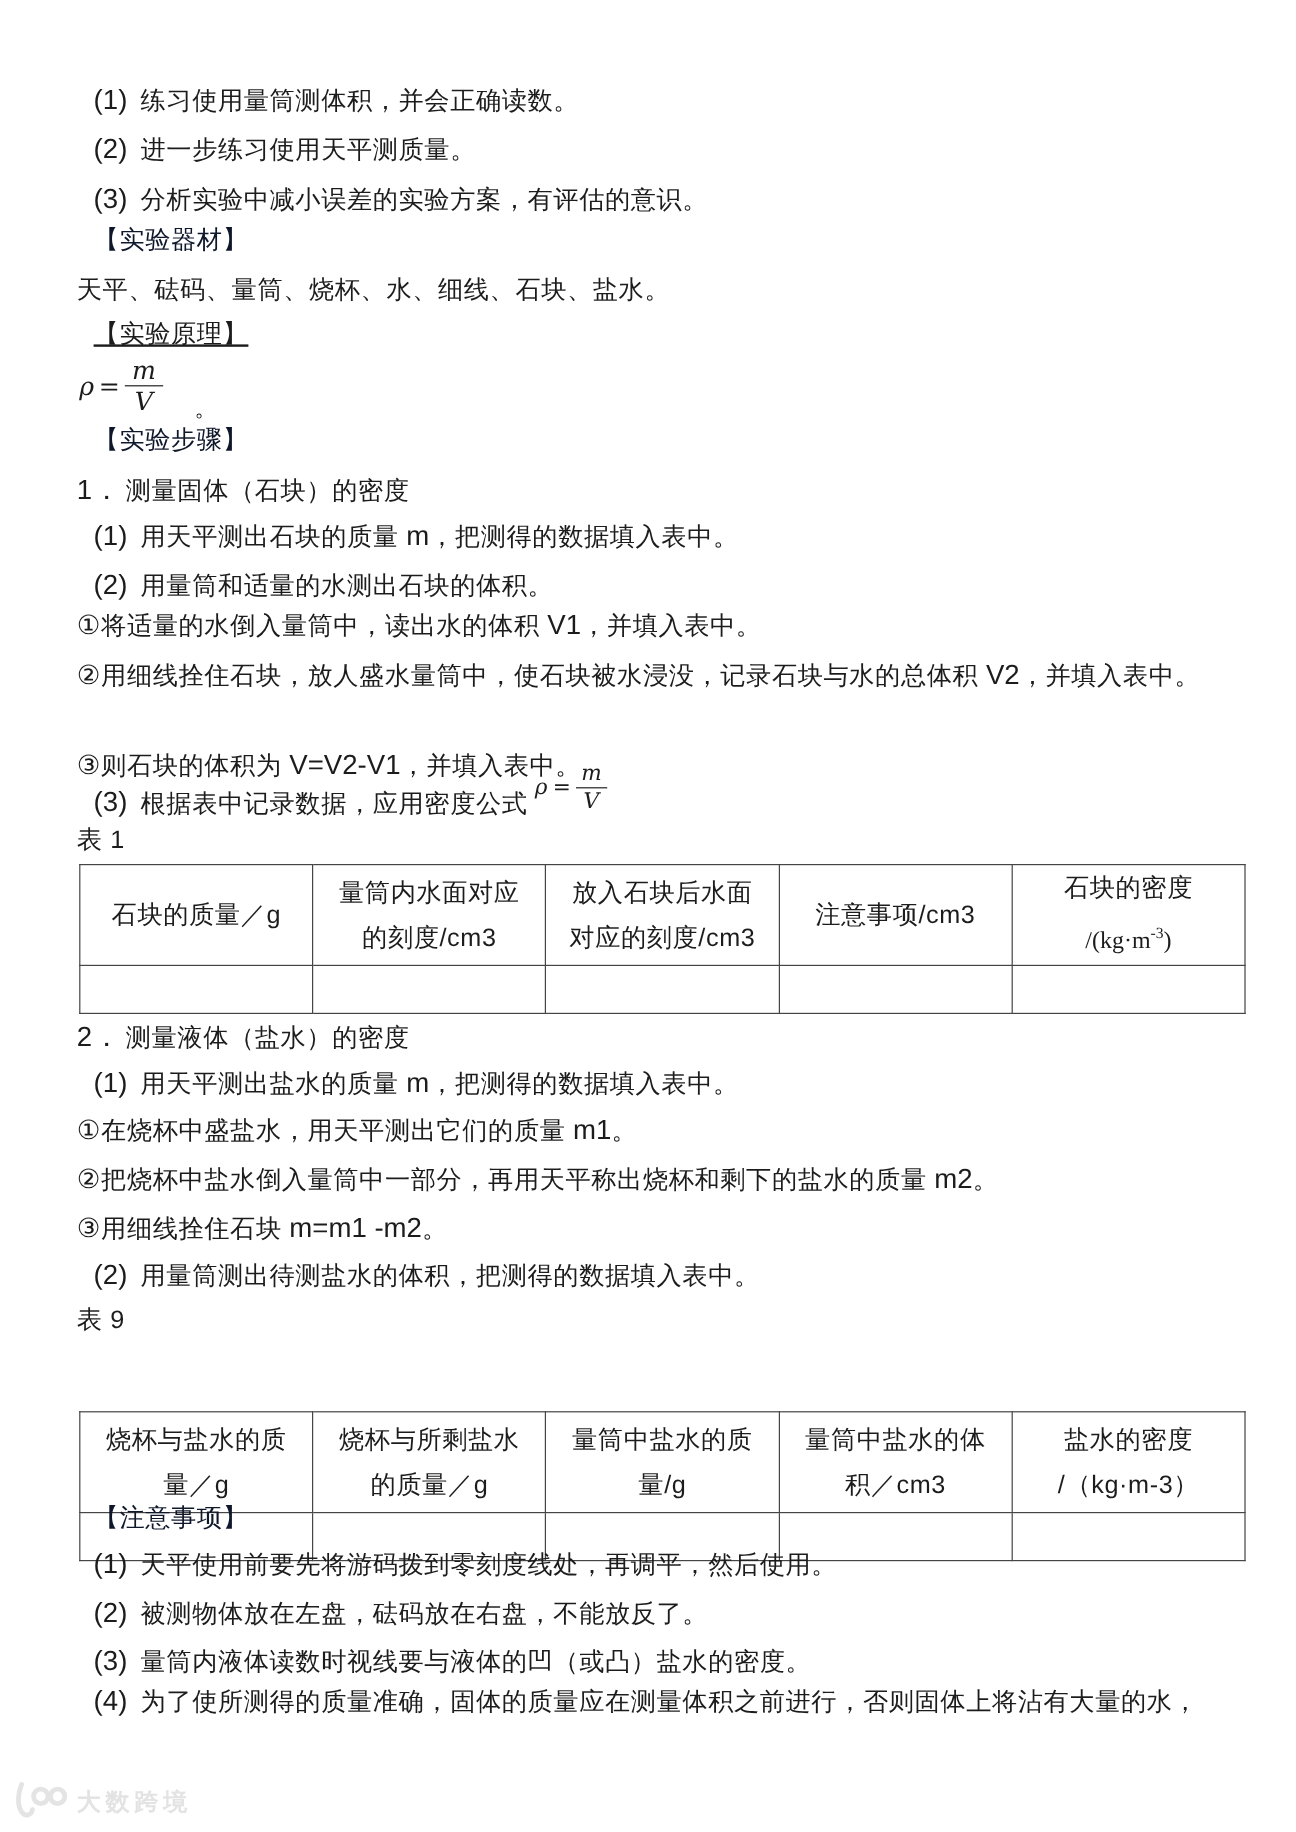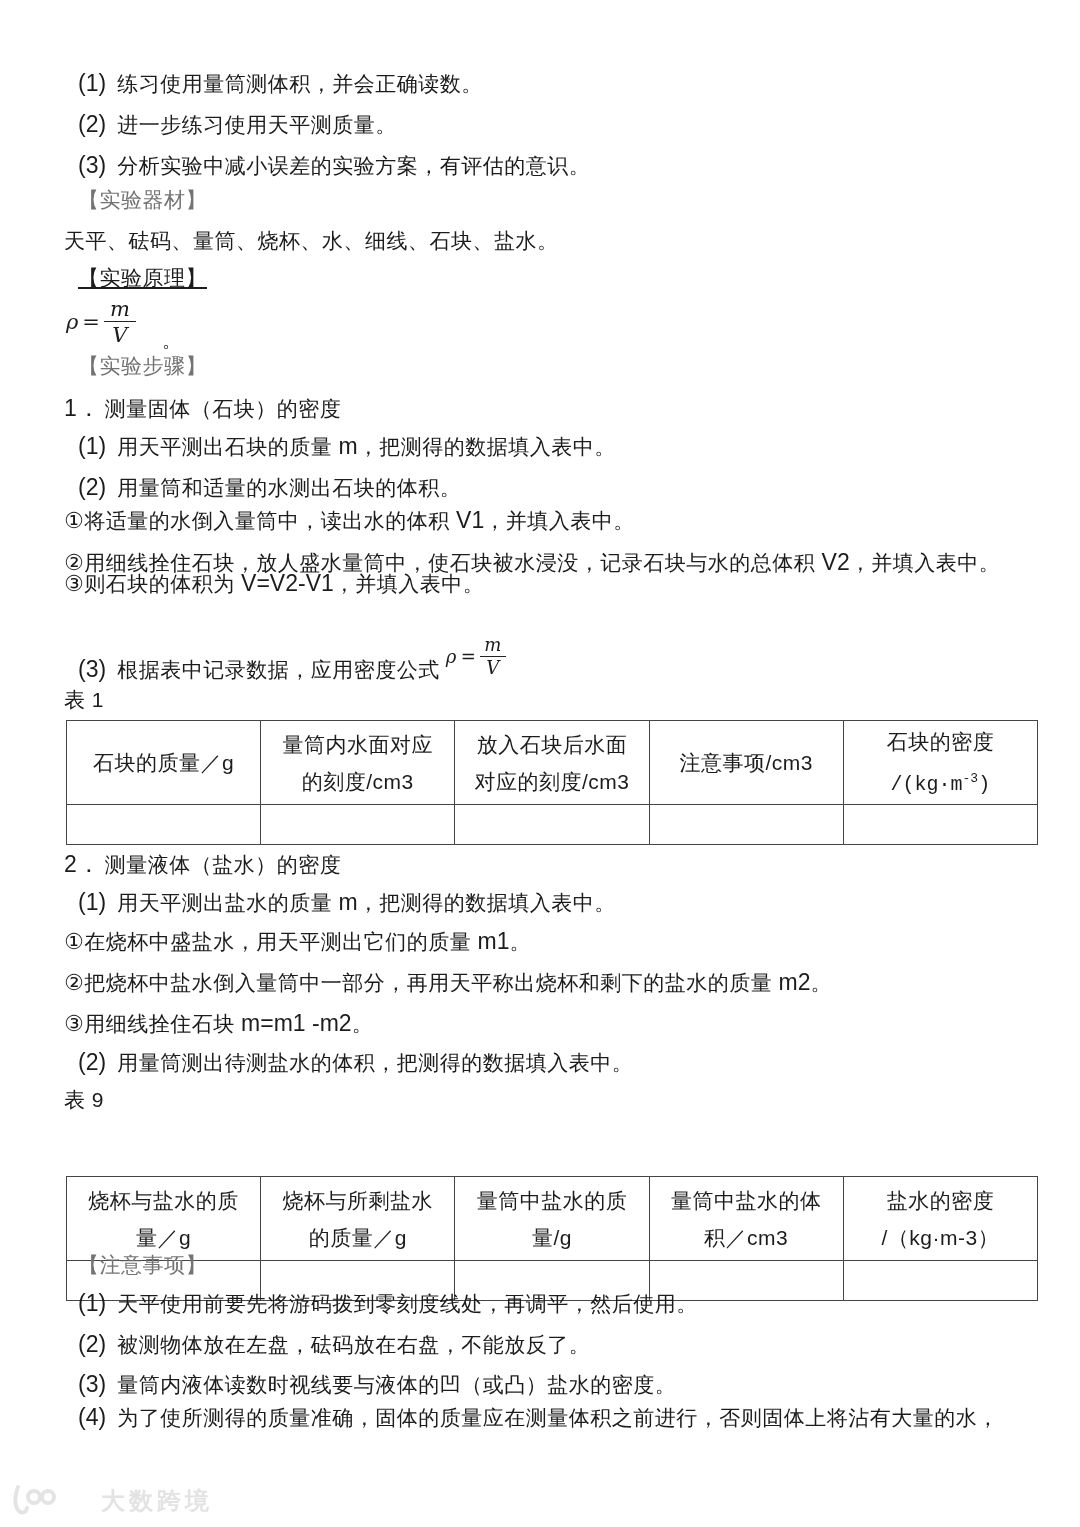--- a/index.html
+++ b/index.html
@@ -11,21 +11,21 @@
     color: #1c1c1c;
     position: relative;
     overflow: hidden;
   }
   .abs { position: absolute; left: 64px; white-space: nowrap; }
   .ind { left: 78px; }
   p.para { font-size: 21px; letter-spacing: 0.5px; }
   .pnum { font-size: 23px; margin-right: 11px; letter-spacing: 0; }
   .circ { font-size: 22px; }
   .lat  { font-size: 23px; letter-spacing: 0; }
-  .title-teal  { color: #737373; font-size: 21px; letter-spacing: 0.5px; font-family: Liberation Mono, monospace; }
+  .title-teal  { color: #0f172a; font-size: 21px; letter-spacing: 0.5px; font-family: Liberation Mono, monospace; }
   .title-black { font-size: 21px; letter-spacing: 0.5px; text-decoration: underline; }
   .hnum { font-size: 23px; margin-right: 4px; }
 
   
   .formula {
     position: absolute; left: 66px; top: 298px;
     display: flex; align-items: center;
     font-family: "DejaVu Serif", serif; font-style: italic; font-size: 21px;
   }
   .feq { margin: 0 4px; }
@@ -51,29 +51,29 @@
     border-collapse: collapse; table-layout: fixed;
   }
   .grid th, .grid td {
     border: 1px solid #454545; font-weight: normal;
     text-align: center; vertical-align: middle;
     font-size: 21px; letter-spacing: 0.5px;
   }
   .grid th { height: 84px; }
   .grid td { height: 40px; }
   .hline { display: block; line-height: 37px; }
-  .unit { font-family: Liberation Mono, monospace; font-size: 20px; letter-spacing: 0; }
+  .unit { font-family: Liberation Serif, serif; font-size: 20px; letter-spacing: 0; }
   .unit sup { font-size: 13px; }
 
   
   .wm {
     position: absolute; left: 10px; top: 1484px;
     display: flex; align-items: center; gap: 8px; color: #e3e3e3;
   }
-  .wm-text { font-size: 24px; font-weight: bold; letter-spacing: 4px; margin-left: 37px; }
+  .wm-text { font-size: 20px; font-weight: bold; letter-spacing: 4px; }
 </style>
 </head>
 <body>
 
 <div>
 
   <p class="para abs ind" style="top:70px"><span class="pnum">(1)</span><span>练习使用量筒测体积，并会正确读数。</span></p>
   <p class="para abs ind" style="top:111px"><span class="pnum">(2)</span><span>进一步练习使用天平测质量。</span></p>
   <p class="para abs ind" style="top:152px"><span class="pnum">(3)</span><span>分析实验中减小误差的实验方案，有评估的意识。</span></p>
 
@@ -93,21 +93,21 @@
 
   <p class="para abs ind title-teal" style="top:352px">【实验步骤】</p>
 
   <p class="para abs" style="top:393px"><span class="hnum">1．</span><span>测量固体（石块）的密度</span></p>
 
   <p class="para abs ind" style="top:433px"><span class="pnum">(1)</span><span>用天平测出石块的质量 </span><span class="lat">m</span><span>，把测得的数据填入表中。</span></p>
   <p class="para abs ind" style="top:474px"><span class="pnum">(2)</span><span>用量筒和适量的水测出石块的体积。</span></p>
 
   <p class="para abs" style="top:507px"><span class="circ">①</span><span>将适量的水倒入量筒中，读出水的体积 </span><span class="lat">V1</span><span>，并填入表中。</span></p>
   <p class="para abs" style="top:549px"><span class="circ">②</span><span>用细线拴住石块，放人盛水量筒中，使石块被水浸没，记录石块与水的总体积 </span><span class="lat">V2</span><span>，并填入表中。</span></p>
-  <p class="para abs" style="top:570px"><span class="circ">③</span><span>则石块的体积为 </span><span class="lat">V=V2-V1</span><span>，并填入表中。</span></p>
+  <p class="para abs" style="top:624px"><span class="circ">③</span><span>则石块的体积为 </span><span class="lat">V=V2-V1</span><span>，并填入表中。</span></p>
 
   <p class="para abs ind" style="top:650px"><span class="pnum">(3)</span><span>根据表中记录数据，应用密度公式</span><span class="ifrac">
         <span>ρ</span>
         <span class="feq">=</span>
         <span class="frac">
           <span class="fnum">m</span>
           <span class="fden">V</span>
         </span>
       </span></p>
 

